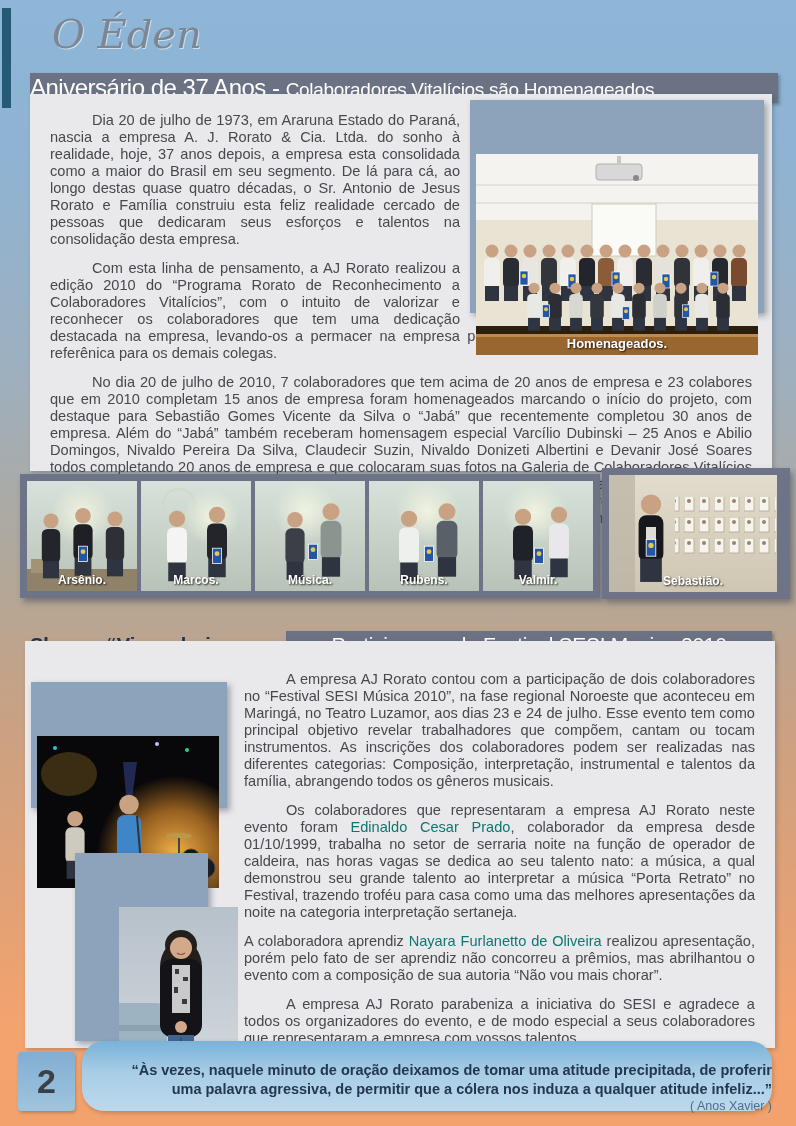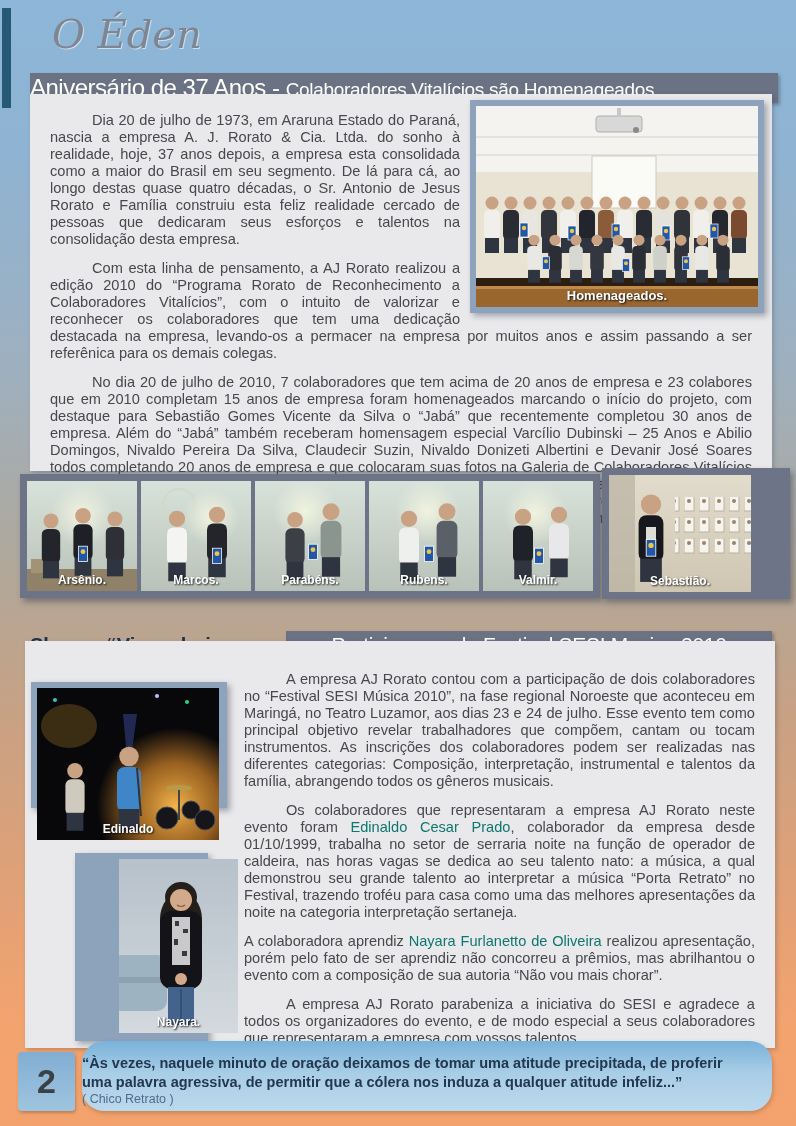--- a/index.html
+++ b/index.html
@@ -24,34 +24,34 @@
 
   .article-box{position:absolute;background:#e9e9ec;box-shadow:2px 2px 4px rgba(60,60,70,.25);}
   .article-1{left:30px;top:94px;width:742px;height:377px;padding:6px 8px 0 8px;box-sizing:border-box;}
   .article-2{left:25px;top:641px;width:750px;height:407px;box-sizing:border-box;}
 
   .body-text{margin:12px;font-size:14.6px;line-height:17px;color:#46484d;text-align:justify;}
   .indent{text-indent:42px;}
   .body-text b{font-weight:normal;color:#0f766e;}
 
   .ph-frame{background:#8da2bb;padding:6px;box-shadow:3px 3px 6px rgba(50,55,70,.4);box-sizing:border-box;}
-  .ph{position:relative;overflow:hidden;background:#222;}
+  .ph{position:relative;overflow:hidden;background:#222;margin-top:48px;}
   .ph svg{display:block;}
   .caption{
     position:absolute;left:0;right:0;bottom:4px;text-align:center;color:#fff;
     font-size:12px;font-weight:bold;text-shadow:1px 1px 2px rgba(0,0,0,.85);
   }
   .float-right{float:right;width:294px;height:213px;margin:0 0 10px 10px;}
   .float-right .ph{width:282px;height:201px;}
 
   .strip-frame{position:absolute;background:#6d7487;padding:7px;box-sizing:border-box;box-shadow:3px 4px 6px rgba(50,55,70,.45);display:flex;gap:4px;}
   .strip-main{left:20px;top:474px;width:580px;height:124px;}
   .strip-seb{left:602px;top:468px;width:188px;height:131px;}
   .sp{position:relative;width:127px;height:110px;overflow:hidden;}
-  .sp-seb{position:relative;width:142px;height:117px;overflow:hidden;}
+  .sp-seb{position:relative;width:168px;height:117px;overflow:hidden;}
 
   .skype-bar{
     position:absolute;left:30px;top:602px;width:742px;height:30px;border-radius:14px;
     background:linear-gradient(180deg,#f8cda4 0%,#f3b286 55%,#eea06f 100%);
     display:flex;align-items:center;justify-content:center;
     font-family:cursive,sans-serif;font-weight:bold;font-size:20px;color:#20344e;
     box-shadow:1px 2px 3px rgba(90,60,30,.3);
     margin-top:40px;
   }
   .skype-credit{margin-left:14px;font-weight:bold;}
@@ -64,22 +64,22 @@
 
   .page-num{
     position:absolute;left:18px;top:1052px;width:57px;height:59px;border-radius:4px;
     background:linear-gradient(180deg,#82aed3 0%,#9fc4de 100%);
     display:flex;align-items:center;justify-content:center;
     font-size:34px;font-weight:bold;color:#3a4046;box-shadow:1px 2px 3px rgba(80,50,30,.3);
   }
   .quote-box{
     position:absolute;left:82px;top:1041px;width:690px;height:70px;border-radius:22px;
     background:linear-gradient(180deg,#79b2d9 0%,#a8cde6 45%,#bcd9ec 100%);
-    text-align:left;font-family:cursive,sans-serif;color:#233750;
-    box-shadow:1px 2px 4px rgba(90,60,30,.3);padding-top:13px;box-sizing:border-box;
+    text-align:right;font-family:cursive,sans-serif;color:#233750;
+    box-shadow:1px 2px 4px rgba(90,60,30,.3);padding-top:20px;box-sizing:border-box;
   }
   .q-line{font-size:14.5px;font-weight:bold;line-height:19px;}
   .q-credit{font-size:12.5px;color:#4a6e8c;line-height:15px;}
 </style>
 </head>
 <body>
 
 <svg width="0" height="0" style="position:absolute" aria-hidden="true">
   <defs>
     <g id="person">
@@ -215,21 +215,21 @@
       <div class="caption">Marcos.</div>
     </div>
     <div class="sp">
       <svg viewBox="0 0 110 110" width="110" height="110">
         <rect width="110" height="110" fill="url(#wallg)"></rect>
         <circle cx="50" cy="30" r="32" fill="url(#glow)"></circle>
         <use href="#person" transform="translate(40,64) scale(1.2)" fill="#3c3f46"></use>
         <use href="#person" transform="translate(76,58) scale(1.3)" fill="#8a958f"></use>
         <use href="#pennant" transform="translate(58,72) scale(1.1)"></use>
       </svg>
-      <div class="caption">Parabéns.</div>
+      <div class="caption">Música.</div>
     </div>
     <div class="sp">
       <svg viewBox="0 0 110 110" width="110" height="110">
         <rect width="110" height="110" fill="url(#wallg)"></rect>
         <circle cx="58" cy="30" r="32" fill="url(#glow)"></circle>
         <use href="#person" transform="translate(40,64) scale(1.25)" fill="#eef0ee"></use>
         <use href="#person" transform="translate(78,58) scale(1.3)" fill="#5a6068"></use>
         <use href="#pennant" transform="translate(60,74) scale(1.1)"></use>
       </svg>
       <div class="caption">Rubens.</div>
@@ -323,16 +323,16 @@
       <p class="body-text"><span>A colaboradora aprendiz </span><b>Nayara Furlanetto de Oliveira</b><span> realizou apresentação, porém pelo fato de ser aprendiz não concorreu a prêmios, mas abrilhantou o evento com a composição de sua autoria “Não vou mais chorar”.</span></p>
       <p class="body-text indent">A empresa AJ Rorato parabeniza a iniciativa do SESI e agradece a todos os organizadores do evento, e de modo especial a seus colaboradores que representaram a empresa com vossos talentos.</p>
     </div>
   </div>
 
   <div class="page-num">2</div>
 
   <div class="quote-box">
     <div class="q-line">“Às vezes, naquele minuto de oração deixamos de tomar uma atitude precipitada, de proferir</div>
     <div class="q-line">uma palavra agressiva, de permitir que a cólera nos induza a qualquer atitude infeliz...”</div>
-    <div class="q-credit">( Chico Retrato )</div>
+    <div class="q-credit">( Anos Xavier )</div>
   </div>
 
 </div>
 
 </body></html>

